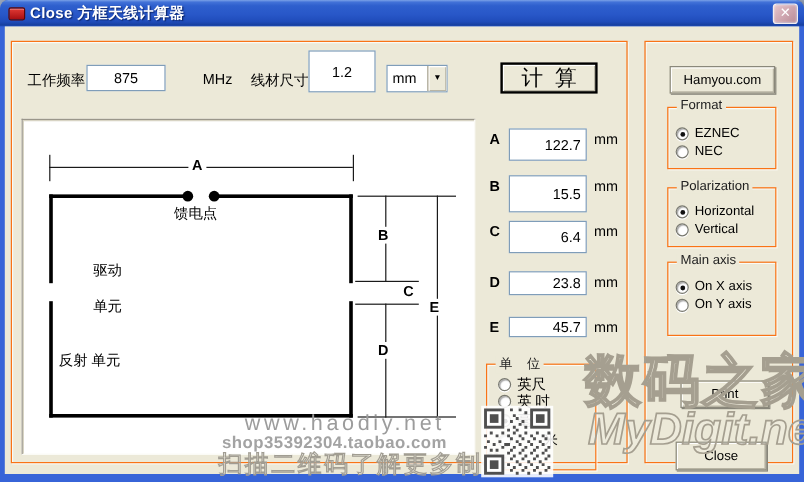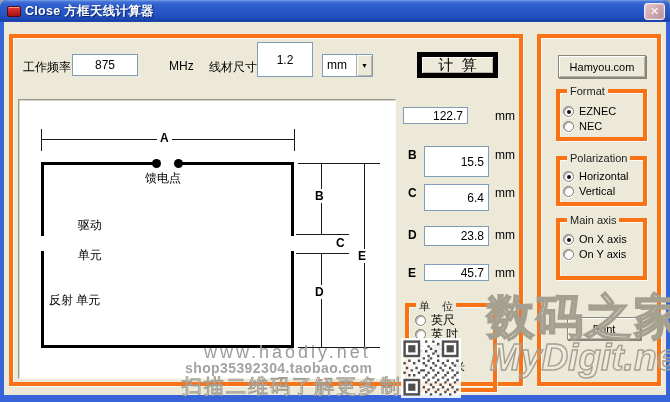--- a/index.html
+++ b/index.html
@@ -32,21 +32,21 @@
     background:linear-gradient(135deg,#e6c6cc 0%,#cda4ae 55%,#b78b97 100%);
     color:#fff; font-size:11px; font-weight:bold; line-height:15px; text-align:center;
     box-shadow:inset 0 0 2px rgba(255,255,255,.7); cursor:default;
   }
   .client {
     position:absolute; left:4px; top:22px; width:662px; height:373px;
     background:#ece9d8;
   }
 
   .groupbox {
-    position:absolute; border:4px solid #f97316; background:transparent;
+    position:absolute; border:1px solid #f97316; background:transparent;
     box-shadow:inset 1px 1px 0 rgba(255,255,255,.75), 1px 1px 0 rgba(255,255,255,.75);
     text-align:right;
   }
   .groupbox .gb-label {
     position:absolute; top:-8px; left:7px; background:#ece9d8; padding:0 3px;
     font-size:11px; color:#222; white-space:pre;
   }
 
   .lbl { position:absolute; font-size:12px; color:#000000; white-space:pre; }
   .txt {
@@ -56,23 +56,23 @@
   .txt.center { text-align:center; }
   .txt.right  { text-align:right; padding-right:4px; }
 
   .btn {
     position:absolute; background:#ece9d8; border:1px solid #8a887b;
     box-shadow:inset 1px 1px 0 #fff, inset -1px -1px 0 #b9b5a4, 1px 1px 0 #87857a;
     font-size:11px; color:#000; text-align:center; cursor:default;
     display:flex; align-items:center; justify-content:center;
   }
   .btn.default {
-    border:5px solid #000000;
+    border:2px solid #000000;
     box-shadow:inset 1px 1px 0 #fff, inset -1px -1px 0 #b9b5a4;
-    font-size:15px; white-space:pre;
+    font-size:18px; white-space:pre;
   }
   .mnemonic::first-letter { text-decoration:underline; }
 
   .combo { position:absolute; border:1px solid #7f9db9; background:#fff; display:flex; }
   .combo .combo-value { flex:1; font-size:12px; padding:3px 0 0 4px; }
   .combo .combo-btn {
     width:16px; background:#ece9d8; border-left:1px solid #aca899;
     box-shadow:inset 1px 1px 0 #fff, inset -1px -1px 0 #b9b5a4;
     font-size:7px; color:#000; display:flex; align-items:center; justify-content:center;
   }
@@ -177,21 +177,21 @@
       <div class="dim" style="left:302px;top:63px;width:1px;height:72px;"></div>
       <div class="dim" style="left:302px;top:153px;width:1px;height:95px;"></div>
       <div class="dim" style="left:345px;top:63px;width:1px;height:185px;"></div>
       <span class="dim-label" style="left:293px;top:89px;">B</span>
       <span class="dim-label" style="left:314px;top:136px;">C</span>
       <span class="dim-label" style="left:293px;top:185px;">D</span>
       <span class="dim-label" style="left:336px;top:149px;">E</span>
     </div>
 
     <span class="lbl" style="left:404px;top:87px;font-weight:bold;">A</span>
-    <input class="txt right" style="left: 399px; top: 85px; width: 65px; height: 17px; padding-left: 16px;" value="122.7">
+    <input class="txt right" style="left: 420px; top: 85px; width: 65px; height: 27px; padding-left: 16px;" value="122.7">
     <span class="lbl" style="left:491px;top:87px;">mm</span>
 
     <span class="lbl" style="left:404px;top:126px;font-weight:bold;">B</span>
     <input class="txt right" style="left: 420px; top: 124px; width: 65px; height: 31px;" value="15.5">
     <span class="lbl" style="left:491px;top:126px;">mm</span>
 
     <span class="lbl" style="left:404px;top:164px;font-weight:bold;">C</span>
     <input class="txt right" style="left: 420px; top: 162px; width: 65px; height: 27px;" value="6.4">
     <span class="lbl" style="left:491px;top:164px;">mm</span>
 
@@ -255,20 +255,21 @@
     <div class="radio-row" style="left:559px;top:211px;">
       <span class="radio checked"></span>
       <span class="radio-label">On X axis</span>
     </div>
     <div class="radio-row" style="left:559px;top:226px;">
       <span class="radio"></span>
       <span class="radio-label">On Y axis</span>
     </div>
 
     <button class="btn mnemonic" style="left:563px;top:295px;width:74px;height:23px;">Print</button>
+    <button class="btn" style="left:559px;top:346px;width:76px;height:24px;">Close</button>
 
     <div class="wm-layer">
       <span class="wm wm1">www.haodiy.net</span>
       <span class="wm wm2">shop35392304.taobao.com</span>
       <span class="wm wm3">扫描二维码了解更多制作</span>
       <svg class="wm wm-qr" viewBox="0 0 25 25">
         <rect width="25" height="25" fill="rgba(255,255,255,0.88)"></rect>
         <g fill="#4f4f4f">
           <rect x="1" y="1" width="7" height="7"></rect>
           <rect x="17" y="1" width="7" height="7"></rect>

